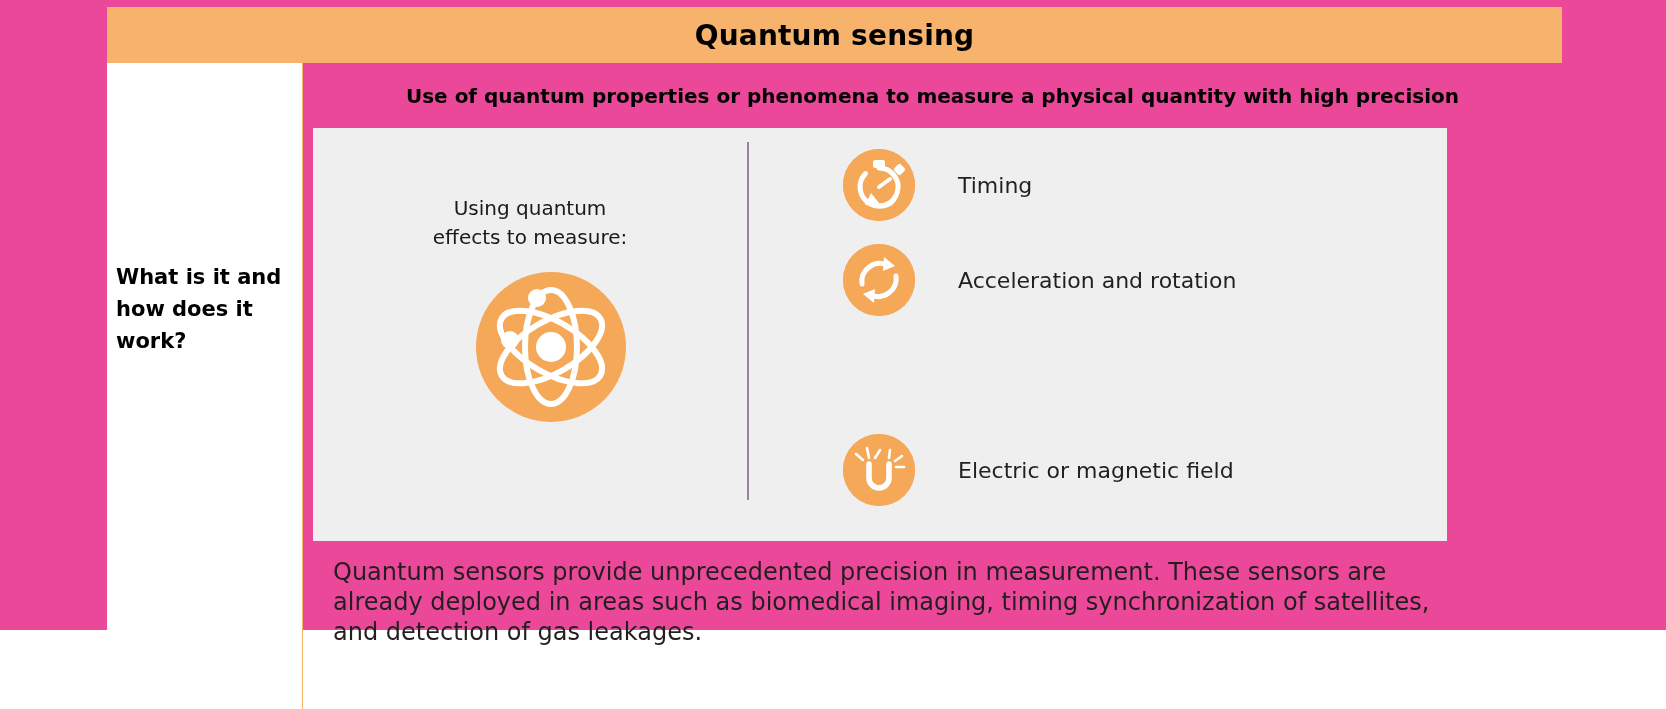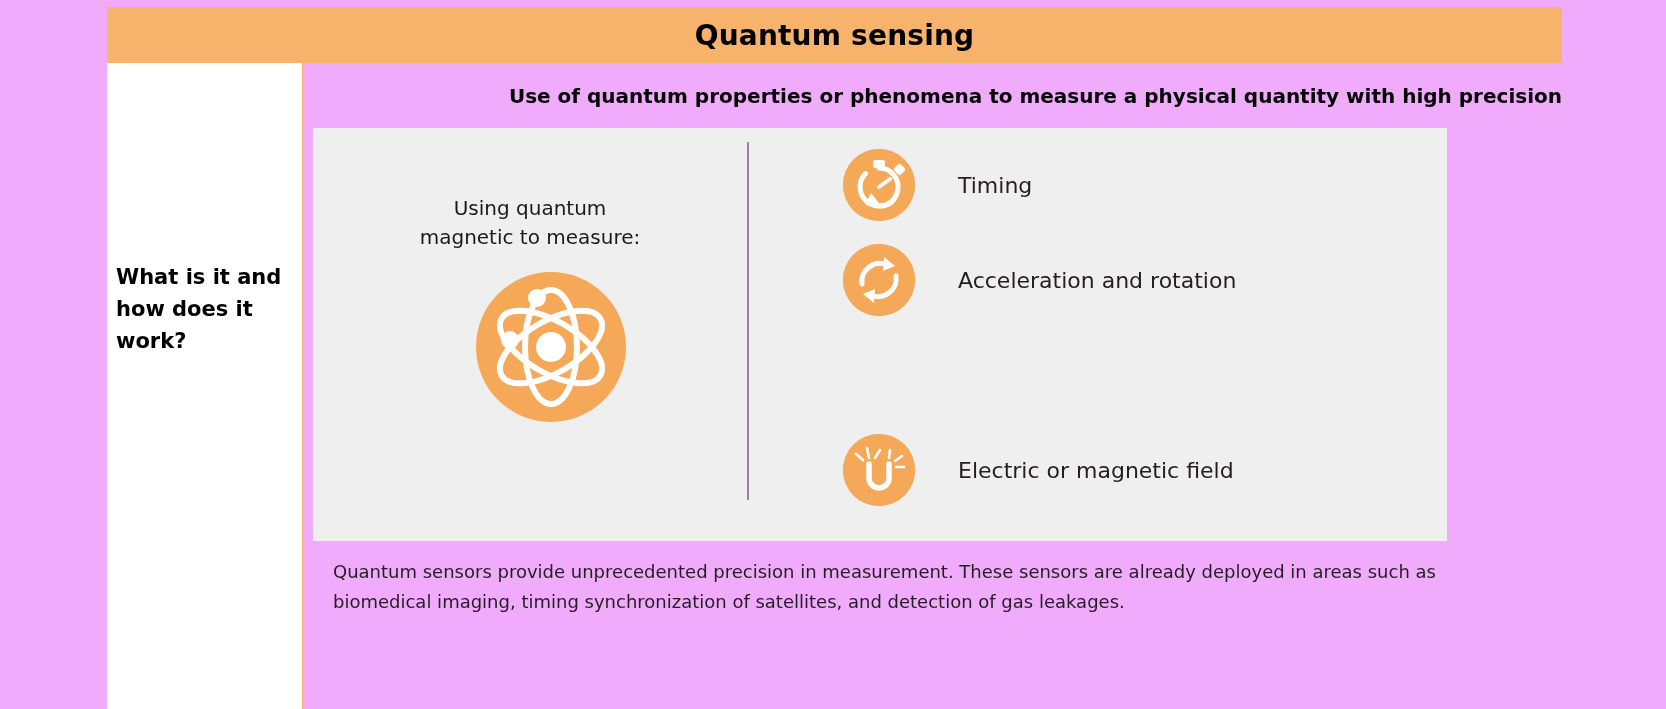--- a/index.html
+++ b/index.html
@@ -10,22 +10,22 @@
   body {
     width: 1666px;
     height: 709px;
     font-family: "DejaVu Sans", sans-serif;
     overflow: hidden;
   }
 
   .page {
     position: relative;
     width: 1666px;
-    height: 709px;
-    background: #f0abfc;
+    height: 630px;
+    background: #ec4899;
   }
 
   
   .header-band {
     position: absolute;
     left: 107px;
     top: 7px;
     width: 1455px;
     height: 56px;
     background: #F7B26B;
@@ -84,21 +84,21 @@
     top: 63px;
     width: 1259px;
     height: 646px;
   }
 
   .subtitle {
     position: absolute;
     left: 0;
     top: 21px;
     width: 1259px;
-    text-align: right;
+    text-align: center;
     font-weight: bold;
     font-size: 20px;
     color: #000000;
   }
 
   
   .panel {
     position: absolute;
     left: 10px;
     top: 65px;
@@ -175,21 +175,21 @@
     color: #231f20;
     white-space: nowrap;
   }
 
   
   .body-text {
     position: absolute;
     left: 30px;
     top: 494px;
     width: 1125px;
-    font-size: 18px;
+    font-size: 24px;
     line-height: 30px;
     color: #231f20;
   }
 </style>
 </head>
 <body>
 
 <div class="page">
 
   <div class="header-band">
@@ -205,21 +205,21 @@
 
   <div class="right-col">
 
     <div class="subtitle">Use of quantum properties or phenomena to measure a physical quantity with high precision</div>
 
     <div class="panel">
 
       <div class="panel-left">
         <div class="panel-caption">
           <span>Using quantum</span><br>
-          <span>magnetic to measure:</span>
+          <span>effects to measure:</span>
         </div>
 
         <div class="atom-wrap">
           <svg width="150" height="150" viewBox="0 0 150 150" xmlns="http://www.w3.org/2000/svg">
             <circle cx="75" cy="75" r="75" fill="#F5A858"></circle>
             <g fill="none" stroke="#ffffff" stroke-width="6">
               <ellipse cx="75" cy="75" rx="26" ry="57"></ellipse>
               <ellipse cx="75" cy="75" rx="26" ry="57" transform="rotate(60 75 75)"></ellipse>
               <ellipse cx="75" cy="75" rx="26" ry="57" transform="rotate(-60 75 75)"></ellipse>
             </g>

